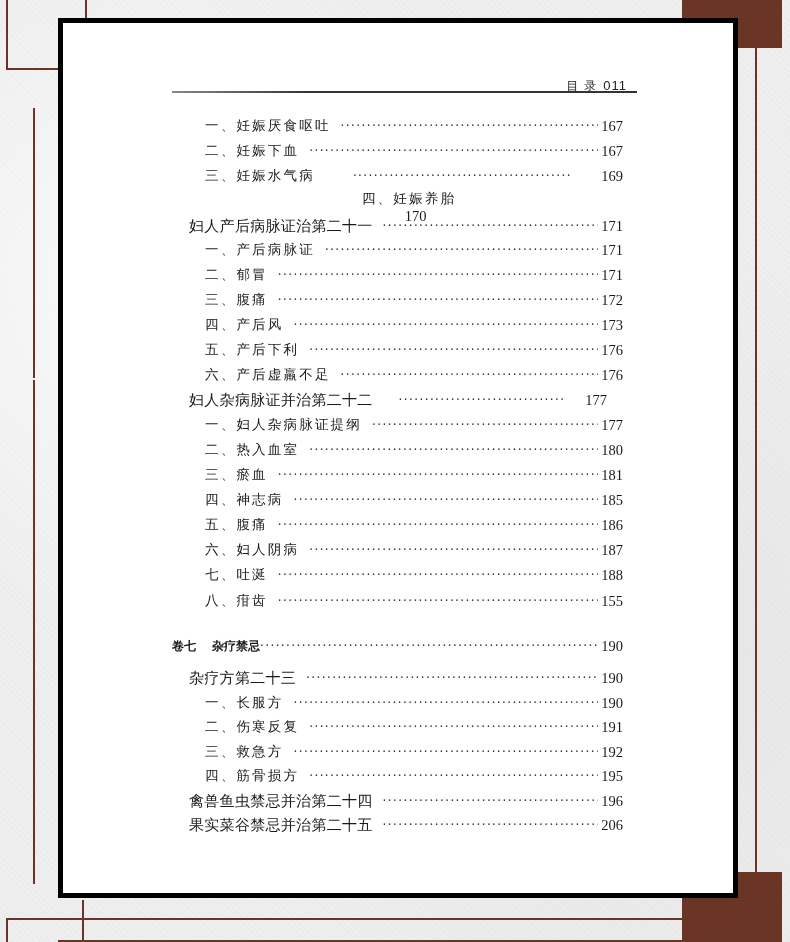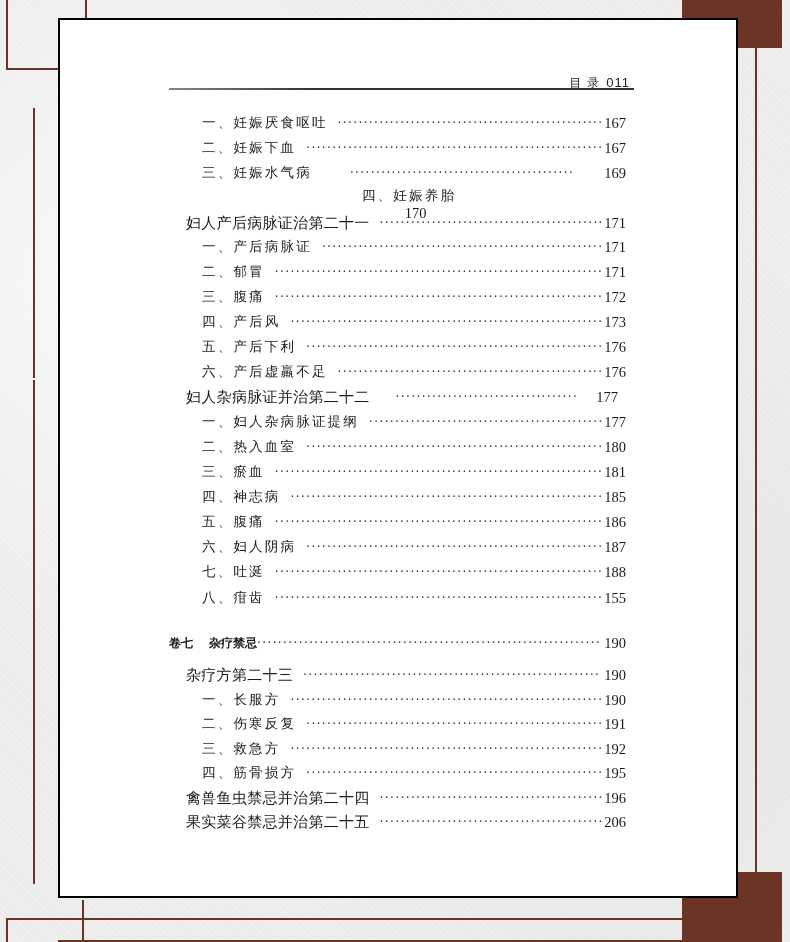--- a/index.html
+++ b/index.html
@@ -10,21 +10,21 @@
       radial-gradient(circle at 20% 30%, rgba(255,255,255,0.7) 0, rgba(255,255,255,0) 40%),
       radial-gradient(circle at 80% 70%, rgba(220,220,220,0.5) 0, rgba(255,255,255,0) 45%),
       repeating-linear-gradient(45deg, rgba(0,0,0,0.015) 0 2px, rgba(255,255,255,0.02) 2px 4px);
     font-family: "DejaVu Serif", "Liberation Serif", serif;
   }
   .deco { position:absolute; border-color:#6b3526; border-style:solid; border-width:0; }
   .brown { position:absolute; background:#6b3526; }
 
   .page {
     position:absolute; left:58px; top:18px; width:680px; height:880px;
-    background:#ffffff; border:2px solid #000000; box-sizing:border-box;
+    background:#ffffff; border:5px solid #000000; box-sizing:border-box;
   }
   .header-line {
     position:absolute; left:109px; top:68px; width:465px; height:2px;
     background:linear-gradient(to right, #888 0%, #333 30%, #333 100%);
   }
   .header-text {
     position:absolute; right:106px; top:55px; font-size:12px; color:#222;
     font-family:"DejaVu Sans", sans-serif; letter-spacing:1px;
   }
   .header-text .num { margin-left:6px; font-family:"Liberation Sans", sans-serif; font-size:13px; }
@@ -116,21 +116,21 @@
     <div class="row lvl-sub" style="top:316px; left:142px; right:110px;justify-content:center;">
       <span class="title">五、产后下利</span>
         <span class="dots"></span>
         <span class="pg">176</span>
     </div>
     <div class="row lvl-sub" style="top:341px; left:142px; right:110px;">
       <span class="title">六、产后虚羸不足</span>
         <span class="dots"></span>
         <span class="pg">176</span>
     </div>
-    <div class="row lvl-chap" style="top:366px; left:126px; right:118px;gap:16px;">
+    <div class="row lvl-chap" style="top:366px; left:126px; right:126px;gap:16px;">
       <span class="title">妇人杂病脉证并治第二十二</span>
         <span class="dots"></span>
         <span class="pg">177</span>
     </div>
     <div class="row lvl-sub" style="top:391px; left:142px; right:110px;">
       <span class="title">一、妇人杂病脉证提纲</span>
         <span class="dots"></span>
         <span class="pg">177</span>
     </div>
     <div class="row lvl-sub" style="top:416px; left:142px; right:110px;">

